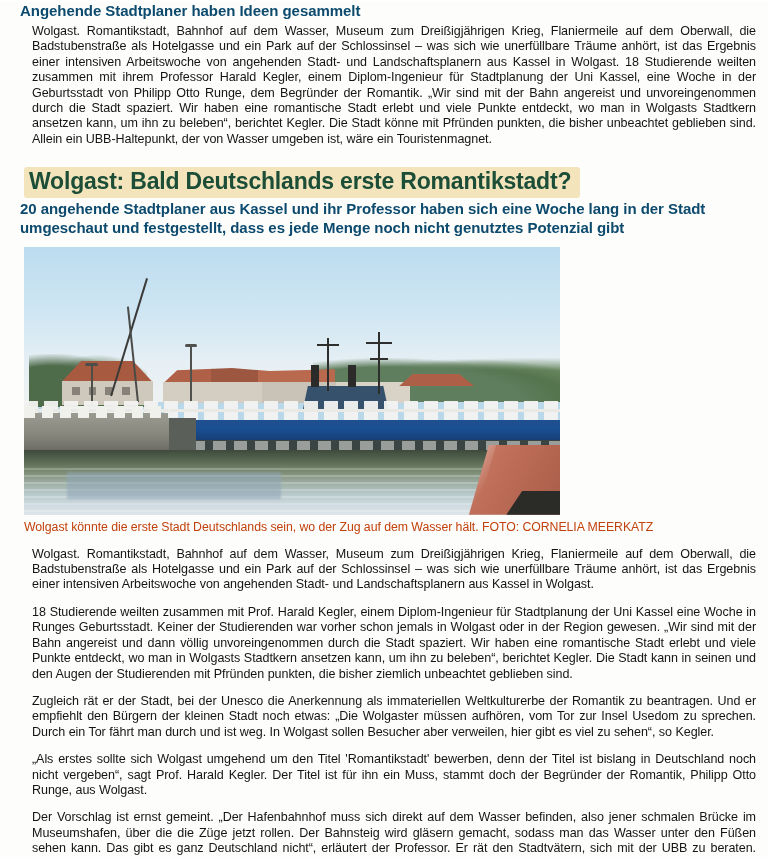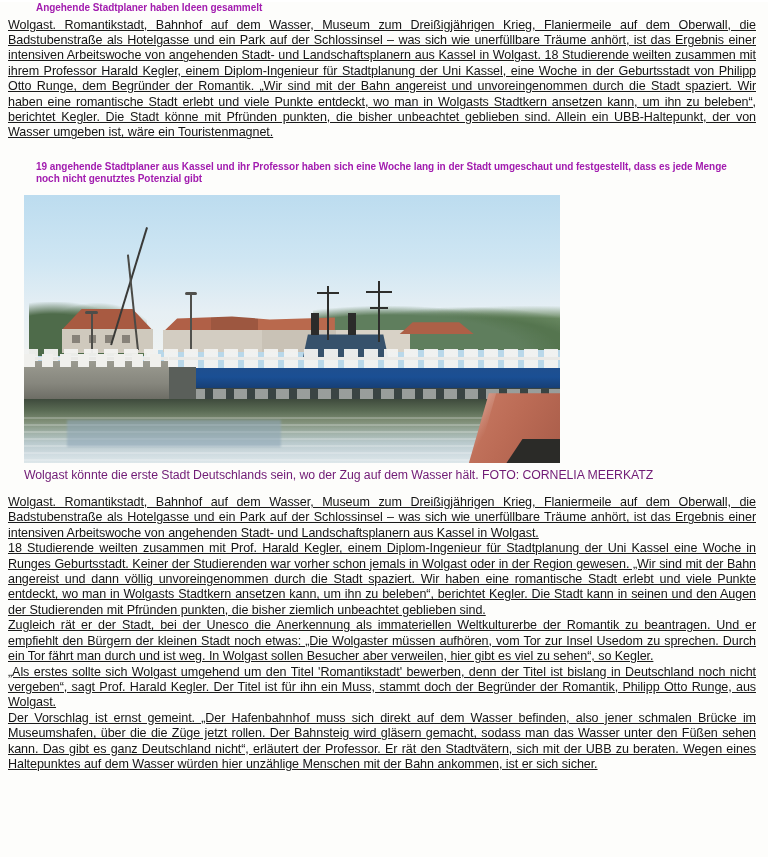--- a/index.html
+++ b/index.html
@@ -41,47 +41,46 @@
     border-radius: 3px;
     white-space: nowrap;
   }
   .headline.two {
     color: #1b4d37;
     background: #f3e4bb;
     font-size: 23px;
   }
 
   .subhead {
-    font-size: 10px;
+    font-size: 15px;
     font-weight: 700;
     line-height: 1.26;
-    color: #a21caf;
-    padding-left: 36px;
+    color: #0c4a6e;
+    padding-left: 20px;
     padding-right: 16px;
     margin-top: 2px;
     letter-spacing: -0.05px;
   }
 
   
   .body-block {
-    padding-left: 8px;
+    padding-left: 32px;
     padding-right: 12px;
     margin-top: 3px;
-    text-decoration: underline;
   }
   .para {
     font-size: 12.55px;
     line-height: 15.4px;
     text-align: justify;
     color: #141414;
     margin: 0;
     letter-spacing: -0.07px;
     word-spacing: 0.1px;
   }
-  .para + .para { margin-top: 0px; }
+  .para + .para { margin-top: 12px; }
 
   .block-gap-1 { margin-top: 20px; }
 
   
   .photo-area {
     position: relative;
     margin-top: 9px;
     padding-left: 24px;
   }
   .photo {
@@ -307,21 +306,21 @@
   .ramp-dark {
     position: absolute; right: 0; bottom: 0;
     width: 10%; height: 9%;
     background: #2b2b28;
     clip-path: polygon(30% 0%, 100% 0%, 100% 100%, 0% 100%);
   }
 
   .caption {
     font-size: 12.3px;
     line-height: 14px;
-    color: #701a75;
+    color: #c2410c;
     padding-left: 24px;
     padding-right: 16px;
     margin-top: 5px;
     letter-spacing: -0.05px;
   }
 
   .para-group { margin-top: 13px; }
 </style>
 </head>
 <body>
@@ -329,21 +328,24 @@
 <div class="page">
 
   <div>
     <div class="subhead">Angehende Stadtplaner haben Ideen gesammelt</div>
     <div class="body-block">
       <p class="para">Wolgast. Romantikstadt, Bahnhof auf dem Wasser, Museum zum Dreißigjährigen Krieg, Flaniermeile auf dem Oberwall, die Badstubenstraße als Hotelgasse und ein Park auf der Schlossinsel – was sich wie unerfüllbare Träume anhört, ist das Ergebnis einer intensiven Arbeitswoche von angehenden Stadt- und Landschaftsplanern aus Kassel in Wolgast. 18 Studierende weilten zusammen mit ihrem Professor Harald Kegler, einem Diplom-Ingenieur für Stadtplanung der Uni Kassel, eine Woche in der Geburtsstadt von Philipp Otto Runge, dem Begründer der Romantik. „Wir sind mit der Bahn angereist und unvoreingenommen durch die Stadt spaziert. Wir haben eine romantische Stadt erlebt und viele Punkte entdeckt, wo man in Wolgasts Stadtkern ansetzen kann, um ihn zu beleben“, berichtet Kegler. Die Stadt könne mit Pfründen punkten, die bisher unbeachtet geblieben sind. Allein ein UBB-Haltepunkt, der von Wasser umgeben ist, wäre ein Touristenmagnet.</p>
     </div>
   </div>
 
   <div class="block-gap-1">
-    <div class="subhead">19 angehende Stadtplaner aus Kassel und ihr Professor haben sich eine Woche lang in der Stadt umgeschaut und festgestellt, dass es jede Menge noch nicht genutztes Potenzial gibt</div>
+    <div class="headline-wrap">
+      <span class="headline two">Wolgast: Bald Deutschlands erste Romantikstadt?</span>
+    </div>
+    <div class="subhead">20 angehende Stadtplaner aus Kassel und ihr Professor haben sich eine Woche lang in der Stadt umgeschaut und festgestellt, dass es jede Menge noch nicht genutztes Potenzial gibt</div>
 
     <div class="photo-area">
       <div class="photo">
         <div class="sky"></div>
         <div class="town-band"></div>
         <div class="trees-right"></div>
         <div class="trees-left"></div>
 
         <div class="bigroof"></div>
         <div class="bigwall"></div>

